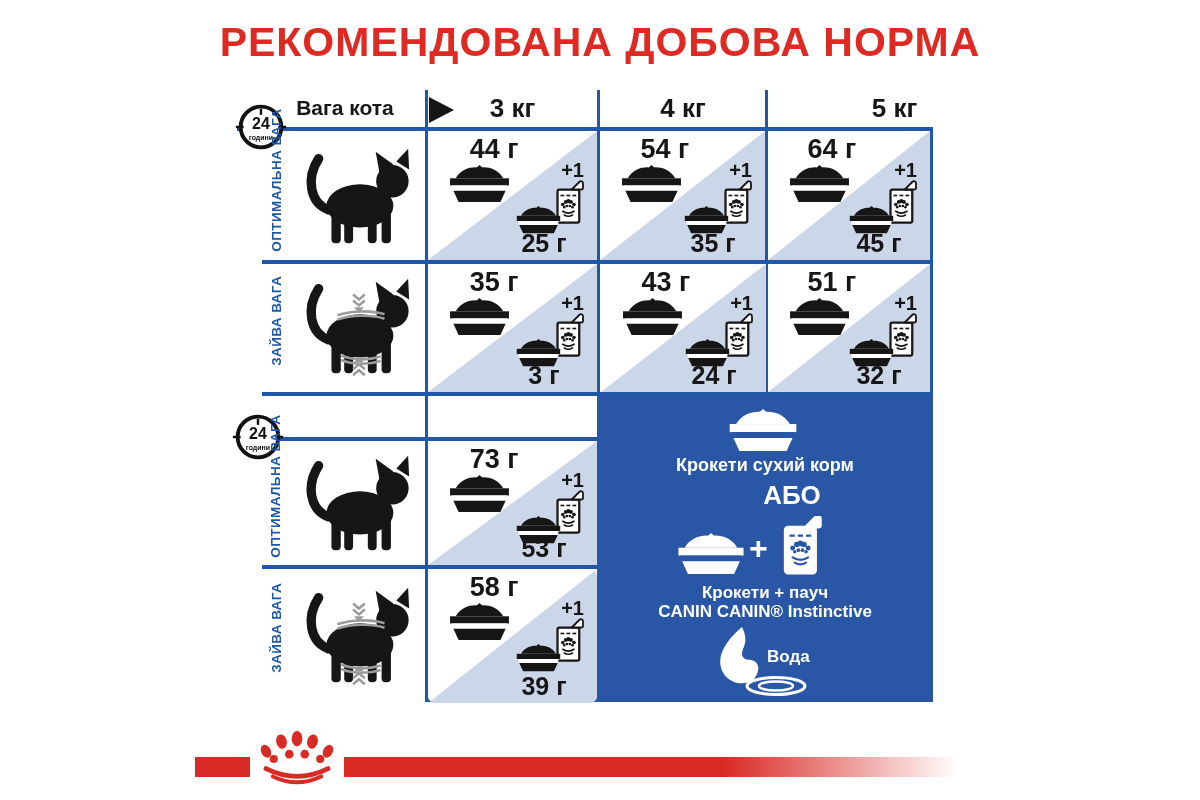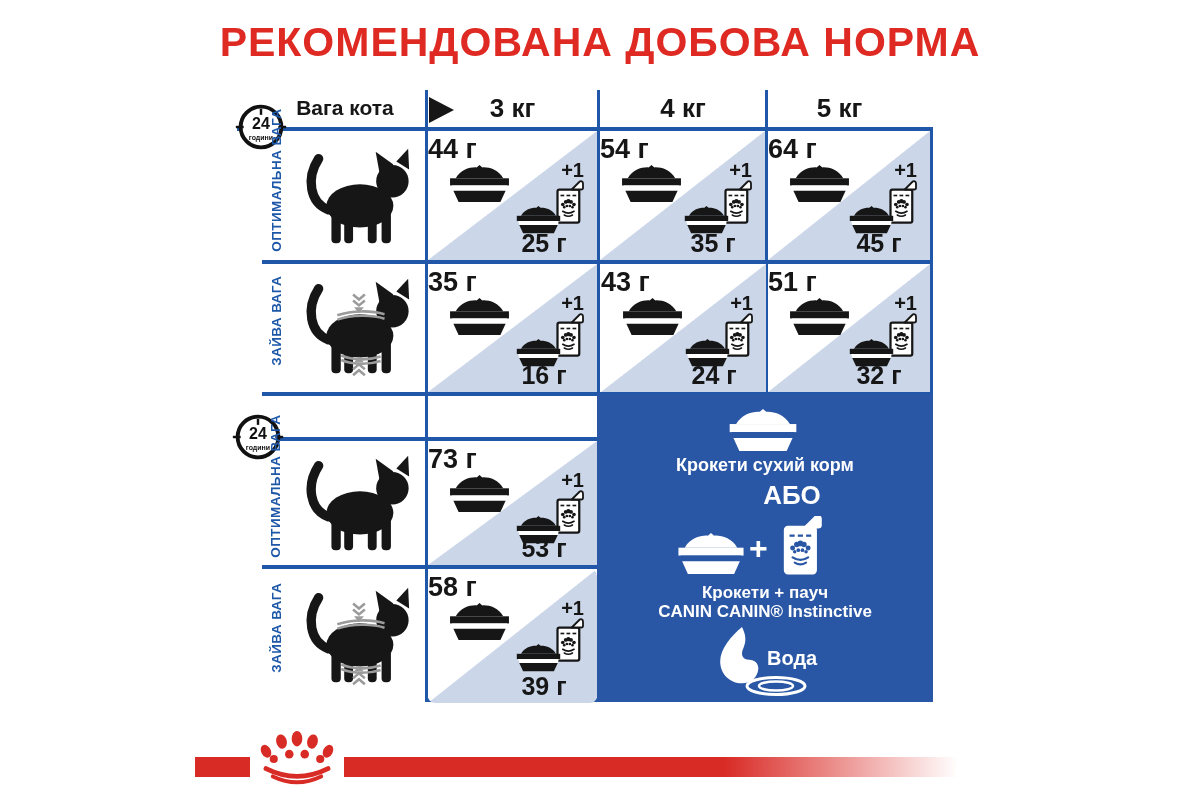--- a/index.html
+++ b/index.html
@@ -12,21 +12,21 @@
   .hline{position:absolute;height:4px;background:#2157a8;}
   .vline{position:absolute;width:3px;background:#2157a8;}
   .kg{position:absolute;text-align:center;font-size:26px;line-height:1;color:#161616;}
   .weight-label{position:absolute;font-size:21px;line-height:1;color:#161616;}
   .arrow-right{position:absolute;width:0;height:0;border-top:13px solid transparent;
                border-bottom:13px solid transparent;border-left:25px solid #161616;}
   .vtext{position:absolute;transform:rotate(-90deg);font-size:13.5px;letter-spacing:.4px;
          color:#1d57a8;white-space:nowrap;text-align:center;line-height:1;}
   
   .cell{position:absolute;background:linear-gradient(to bottom right,#ffffff 49.75%,#cbd7e9 50.25%);}
-  .cell .dry{position:absolute;left:0;top:5px;width:64%;font-size:27px;line-height:1;}
+  .cell .dry{position:absolute;left:0;top:5px;width:64%;text-align:center;font-size:27px;line-height:1;padding-left:12px;}
   .cell .bowl-big{position:absolute;left:21px;top:34px;width:61px;height:38px;}
   .cell .plus1{position:absolute;right:13px;top:29px;font-size:20px;line-height:1;}
   .cell .pouch{position:absolute;right:11px;top:49px;width:30px;height:46px;}
   .cell .bowl-small{position:absolute;right:35px;top:75px;width:47px;height:28px;}
   .cell .mixed{position:absolute;right:4px;bottom:4px;width:58%;text-align:center;font-size:25px;line-height:1;}
   
   .clock{position:absolute;width:52px;height:52px;}
   .clock-num{position:absolute;width:52px;text-align:center;font-size:16px;line-height:1;color:#111;}
   .clock-unit{position:absolute;width:52px;text-align:center;font-size:7px;line-height:1;color:#111;}
   
@@ -137,21 +137,21 @@
       </symbol>
     </defs>
   </svg>
 
   <div class="abs title">РЕКОМЕНДОВАНА ДОБОВА НОРМА</div>
 
   <div class="weight-label" style="left:285px;top:97px;width:120px;text-align:center;">Вага кота</div>
   <div class="arrow-right" style="left:429px;top:97px;"></div>
   <div class="kg" style="left:428px;top:95px;width:169px;">3 кг</div>
   <div class="kg" style="left:601px;top:95px;width:164px;">4 кг</div>
-  <div class="kg" style="left:759px;top:95px;width:161px;">5 кг</div>
+  <div class="kg" style="left:814px;top:95px;width:161px;">5 кг</div>
   <div class="kg" style="left:412px;top:402px;width:184px;margin-top:40px;">6 кг</div>
 
   <div class="hline" style="left:237px;top:127px;width:696px;"></div>
   <div class="hline" style="left:262px;top:260px;width:671px;"></div>
   <div class="hline" style="left:262px;top:392px;width:671px;"></div>
   <div class="hline" style="left:237px;top:437px;width:360px;"></div>
   <div class="hline" style="left:262px;top:565px;width:335px;"></div>
   <div class="hline" style="left:425px;top:698px;width:175px;"></div>
   <div class="vline" style="left:425px;top:90px;height:612px;"></div>
   <div class="vline" style="left:597px;top:90px;height:304px;"></div>
@@ -235,21 +235,21 @@
     <svg class="bowl-big">
         <use href="#sym-bowl"></use>
       </svg>
     <div class="plus1">+1</div>
     <svg class="pouch">
         <use href="#sym-pouch"></use>
       </svg>
     <svg class="bowl-small">
         <use href="#sym-bowl"></use>
       </svg>
-    <div class="mixed">16 г</div>
+    <div class="mixed">3 г</div>
   </div>
   <div class="cell ic-dark" style="left:601px;top:264px;width:165px;height:128px;">
     <div class="dry">43 г</div>
     <svg class="bowl-big">
         <use href="#sym-bowl"></use>
       </svg>
     <div class="plus1">+1</div>
     <svg class="pouch">
         <use href="#sym-pouch"></use>
       </svg>
@@ -313,21 +313,21 @@
       </svg>
     <div class="abs" style="left:152px;top:138px;font-size:32px;color:#fff;line-height:1;">+</div>
     <svg class="abs" style="left:185px;top:122px;width:44px;height:60px;">
         <use href="#sym-pouch"></use>
       </svg>
     <div class="ptext" style="top:190px;font-size:17px;">Крокети + пауч</div>
     <div class="ptext" style="top:209px;font-size:17px;">CANIN CANIN® Instinctive</div>
     <svg class="abs" style="left:117px;top:233px;width:56px;height:60px;">
         <use href="#sym-splash"></use>
       </svg>
-    <div class="abs" style="left:170px;top:254px;font-size:20px;color:#fff;line-height:1;">Вода</div>
+    <div class="abs" style="left:170px;top:254px;font-size:17px;color:#fff;line-height:1;">Вода</div>
     <svg class="abs" style="left:148px;top:281px;width:62px;height:22px;">
         <use href="#sym-rings"></use>
       </svg>
   </div>
 
   <div class="footer-bar" style="left:195px;width:55px;"></div>
   <svg class="abs" style="left:252px;top:728px;width:90px;height:60px;">
       <use href="#sym-crown"></use>
     </svg>
   <div class="footer-bar-fade" style="left:344px;width:614px;"></div>

